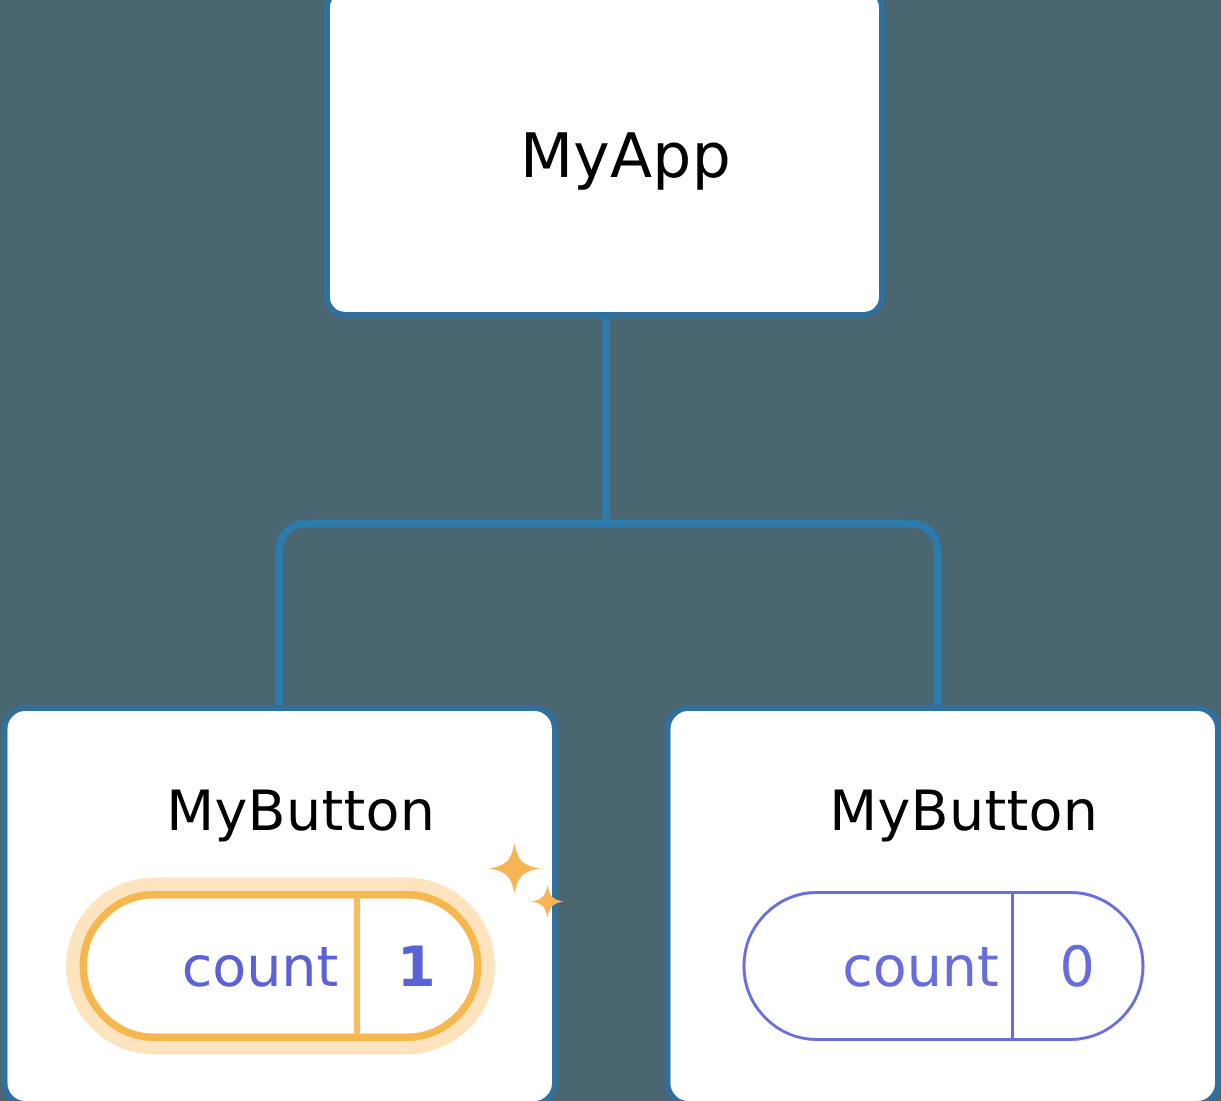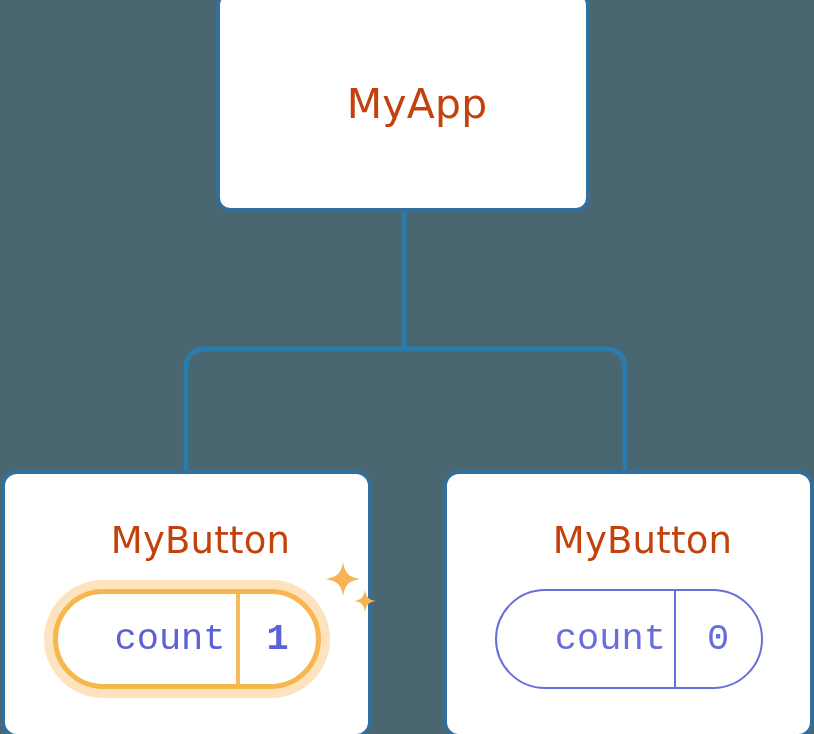--- a/index.html
+++ b/index.html
@@ -34,21 +34,21 @@
     position: absolute;
     background: #ffffff;
     border: 4px solid #31709c;
     box-sizing: border-box;
   }
   .node-title {
     position: absolute;
     left: 0;
     right: 0;
     text-align: center;
-    color: #c2410c;
+    color: #000000;
     font-weight: 400;
     letter-spacing: 0.2px;
     white-space: nowrap;
     padding-left: 28px;
   }
 
   #node-root {
     left: 216px;
     top: -9px;
     width: 374px;
@@ -78,23 +78,22 @@
   #node-child-right .node-title { top: 44px; }
 
   
   .state-pill-wrap {
     position: absolute;
     left: 0;
     right: 0;
     top: 110px;
     display: flex;
     justify-content: center;
-    align-items: center;
+    align-items: flex-end;
     height: 110px;
-    font-family: Liberation Mono, monospace;
   }
   .state-pill {
     position: relative;
     display: flex;
     align-items: stretch;
     box-sizing: border-box;
     border-radius: 999px;
     background: #ffffff;
   }
   .state-pill .pill-key,

